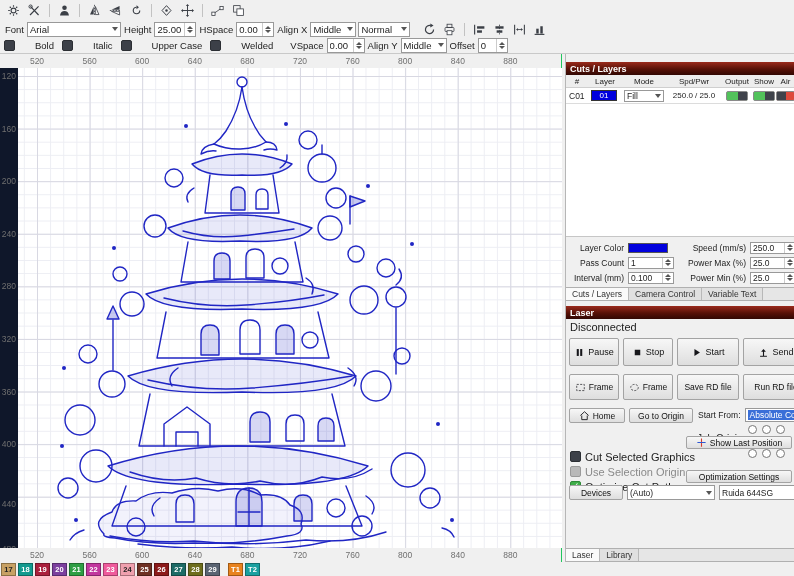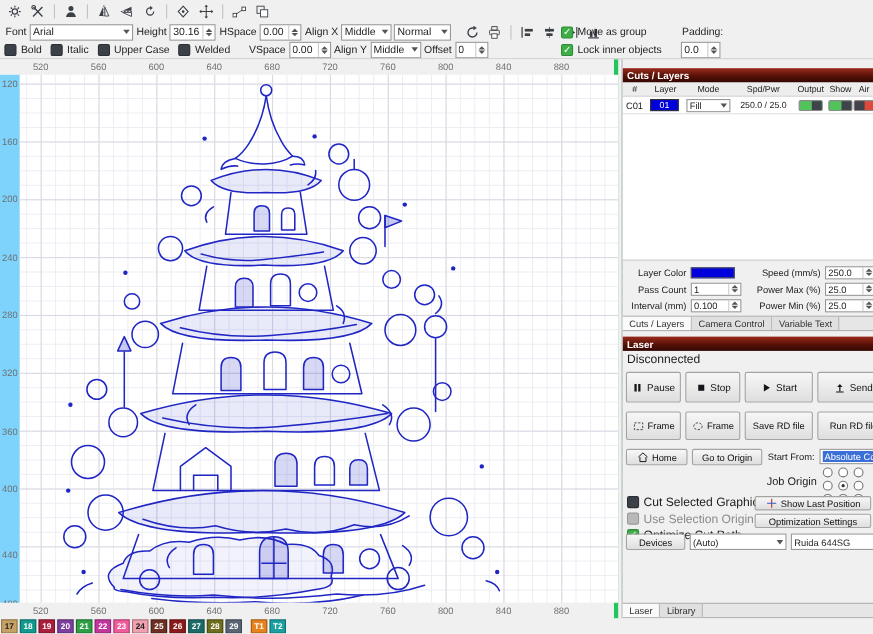--- a/index.html
+++ b/index.html
@@ -23,31 +23,31 @@
   .spin .sv{flex:1;overflow:hidden}
   .arr{display:flex;flex-direction:column;justify-content:center;gap:1px;padding:0 2px;border-left:1px solid #ccc;height:100%;flex:none}
   .arr i{display:block;width:0;height:0;border-left:3px solid transparent;border-right:3px solid transparent}
   .arr .up{border-bottom:3.5px solid #555}
   .arr .dn{border-top:3.5px solid #555}
   .cb{width:11px;height:11px;border:1px solid #777;border-radius:2px;display:inline-flex;align-items:center;justify-content:center;flex:none;background:#fff}
   .cb.green{background:#3fae49;border-color:#2e8a38}
   .cb.green::after{content:"\2713";color:#fff;font-size:9px;line-height:1;font-weight:bold}
   .cb.dark{background:#3c4048;border-color:#2b2e33}
   .cb.gray{background:#b9b9b9;border-color:#9a9a9a}
-  .cbitem{display:flex;align-items:center;gap:3px;margin-right:5px}
+  .cbitem{display:flex;align-items:center;gap:19px;margin-right:5px}
   .iconrow{display:flex;align-items:center;gap:1px}
   .tb-right{position:absolute;left:510px;top:1px}
   .tbr-row{display:flex;align-items:center;gap:3px;height:16px}
   .tbr-col1{width:102px;display:flex;align-items:center;gap:3px}
   
-  #canvas{position:absolute;left:0;top:54px;width:562px;height:508px;background:#f0f0f0;border-right:4px solid #22c55e}
+  #canvas{position:absolute;left:0;top:54px;width:562px;height:508px;background:#f0f0f0;border-right:1px solid #22c55e}
   .ruler-h{position:absolute;left:0;width:100%;height:14px;background:#f0f0f0}
   .ruler-h.top{top:0}.ruler-h.bottom{bottom:0}
   .rnum{position:absolute;top:2px;width:28px;text-align:center;font-size:8.5px;color:#6f6f6f}
-  .ruler-v{position:absolute;left:0;top:14px;bottom:14px;width:18px;background:#7dd3fc}
+  .ruler-v{position:absolute;left:0;top:14px;bottom:14px;width:18px;background:#0f172a}
   .vnum{position:absolute;left:0;width:16px;text-align:right;font-size:8.5px;color:#6f6f6f}
   #grid{position:absolute;left:18px;top:14px;width:544px;height:480px;background-color:#fff;
     background-image:linear-gradient(to right,#d8d8e2 1px,transparent 1px),linear-gradient(to bottom,#d8d8e2 1px,transparent 1px),linear-gradient(to right,#ecedf3 1px,transparent 1px),linear-gradient(to bottom,#ecedf3 1px,transparent 1px);
     background-size:52.6px 52.6px,52.6px 52.6px,13.15px 13.15px,13.15px 13.15px;
     background-position:19px 0,0 8px,5.85px 0,0 8px}
   #art{position:absolute;left:0;top:0}
   
   #rpanel{position:absolute;left:565px;top:54px;width:229px;height:508px;background:#f0f0f0;border-left:1px solid #b6b6b6;overflow:hidden}
   .phead{height:13px;display:flex;align-items:center;padding:0 4px;color:#fff;font-size:9px;font-weight:bold;background:linear-gradient(#9a2a1c,#571107 55%,#320803)}
   .cuts{position:absolute;left:0;top:8px;width:229px}
@@ -87,21 +87,21 @@
   .startfrom{position:absolute;top:75px;left:131px;display:flex;align-items:center;gap:3px}
   .startfrom .lbl{font-size:8.5px}
   .startfrom .combo{width:90px;height:14px;font-size:8.5px}
   .joblabel{position:absolute;top:100px;left:131px;font-size:10px}
   .jobgrid{position:absolute;top:92px;left:182px;display:grid;grid-template-columns:repeat(3,14px);grid-auto-rows:12px}
   .radio{width:9px;height:9px;border:1px solid #777;border-radius:50%;background:#fff;position:relative}
   .radio.sel::after{content:"";position:absolute;left:2px;top:2px;right:2px;bottom:2px;background:#333;border-radius:50%}
   .checks{position:absolute;left:4px;top:118px;display:flex;flex-direction:column;gap:4px}
   .checkrow{display:flex;align-items:center;gap:4px;font-size:11px;height:11px;white-space:nowrap}
   .checkrow.dis{color:#8a8a8a}
-  .sidebtns{position:absolute;left:120px;top:118px;display:flex;flex-direction:column;gap:3px}
+  .sidebtns{position:absolute;left:120px;top:103px;display:flex;flex-direction:column;gap:21px}
   .sidebtns .lbtn{height:13px;width:106px;font-size:8.5px}
   .devrow{position:absolute;left:3px;top:152px;display:flex;gap:4px}
   .devrow .lbtn{height:15px;width:54px;font-size:8.5px}
   .devrow .combo{height:15px;font-size:8.5px}
   .ptabs{position:absolute;left:0;bottom:0;width:100%}
   
   #palette{position:absolute;left:0;top:562px;height:14px;display:flex;align-items:center;gap:2px;padding-left:1px}
   .pal{width:15px;height:13px;display:flex;align-items:center;justify-content:center;font-size:7.5px;color:#fff;font-weight:bold;border:1px solid rgba(0,0,0,.3);flex:none}
   .pal.dk{color:#222}
   .pal.gap{margin-left:6px}
@@ -276,21 +276,21 @@
 
   <div class="toolbar-text">
     <div class="trow trow1">
       <span class="lbl">Font</span>
       <div class="combo" style="width:94px">
           <span class="cv">Arial</span>
           <span class="caret"></span>
         </div>
       <span class="lbl">Height</span>
       <div class="spin" style="width:42px">
-          <span class="sv">30.16</span>
+          <span class="sv">25.00</span>
           <span class="arr">
             <i class="up"></i>
             <i class="dn"></i>
           </span>
         </div>
       <span class="lbl">HSpace</span>
       <div class="spin" style="width:38px">
           <span class="sv">0.00</span>
           <span class="arr">
             <i class="up"></i>
@@ -374,42 +374,20 @@
           <span class="caret"></span>
         </div>
       <span class="lbl">Offset</span>
       <div class="spin" style="width:30px">
           <span class="sv">0</span>
           <span class="arr">
             <i class="up"></i>
             <i class="dn"></i>
           </span>
         </div>
-    </div>
-    <div class="tb-right">
-      <div class="tbr-row">
-        <span class="tbr-col1">
-            <span class="cb green"></span>
-            <span class="lbl">Move as group</span>
-          </span>
-        <span class="lbl" style="margin-left:4px">Padding:</span>
-      </div>
-      <div class="tbr-row">
-        <span class="tbr-col1">
-            <span class="cb green"></span>
-            <span class="lbl">Lock inner objects</span>
-          </span>
-        <div class="spin" style="width:36px;margin-left:4px">
-            <span class="sv">0.0</span>
-            <span class="arr">
-              <i class="up"></i>
-              <i class="dn"></i>
-            </span>
-          </div>
-      </div>
     </div>
   </div>
 
   <div id="canvas">
     <div class="ruler-h top">
         <span class="rnum" style="left: 23px;">520</span>
         <span class="rnum" style="left: 75.6px;">560</span>
         <span class="rnum" style="left: 128.2px;">600</span>
         <span class="rnum" style="left: 180.8px;">640</span>
         <span class="rnum" style="left: 233.4px;">680</span>

